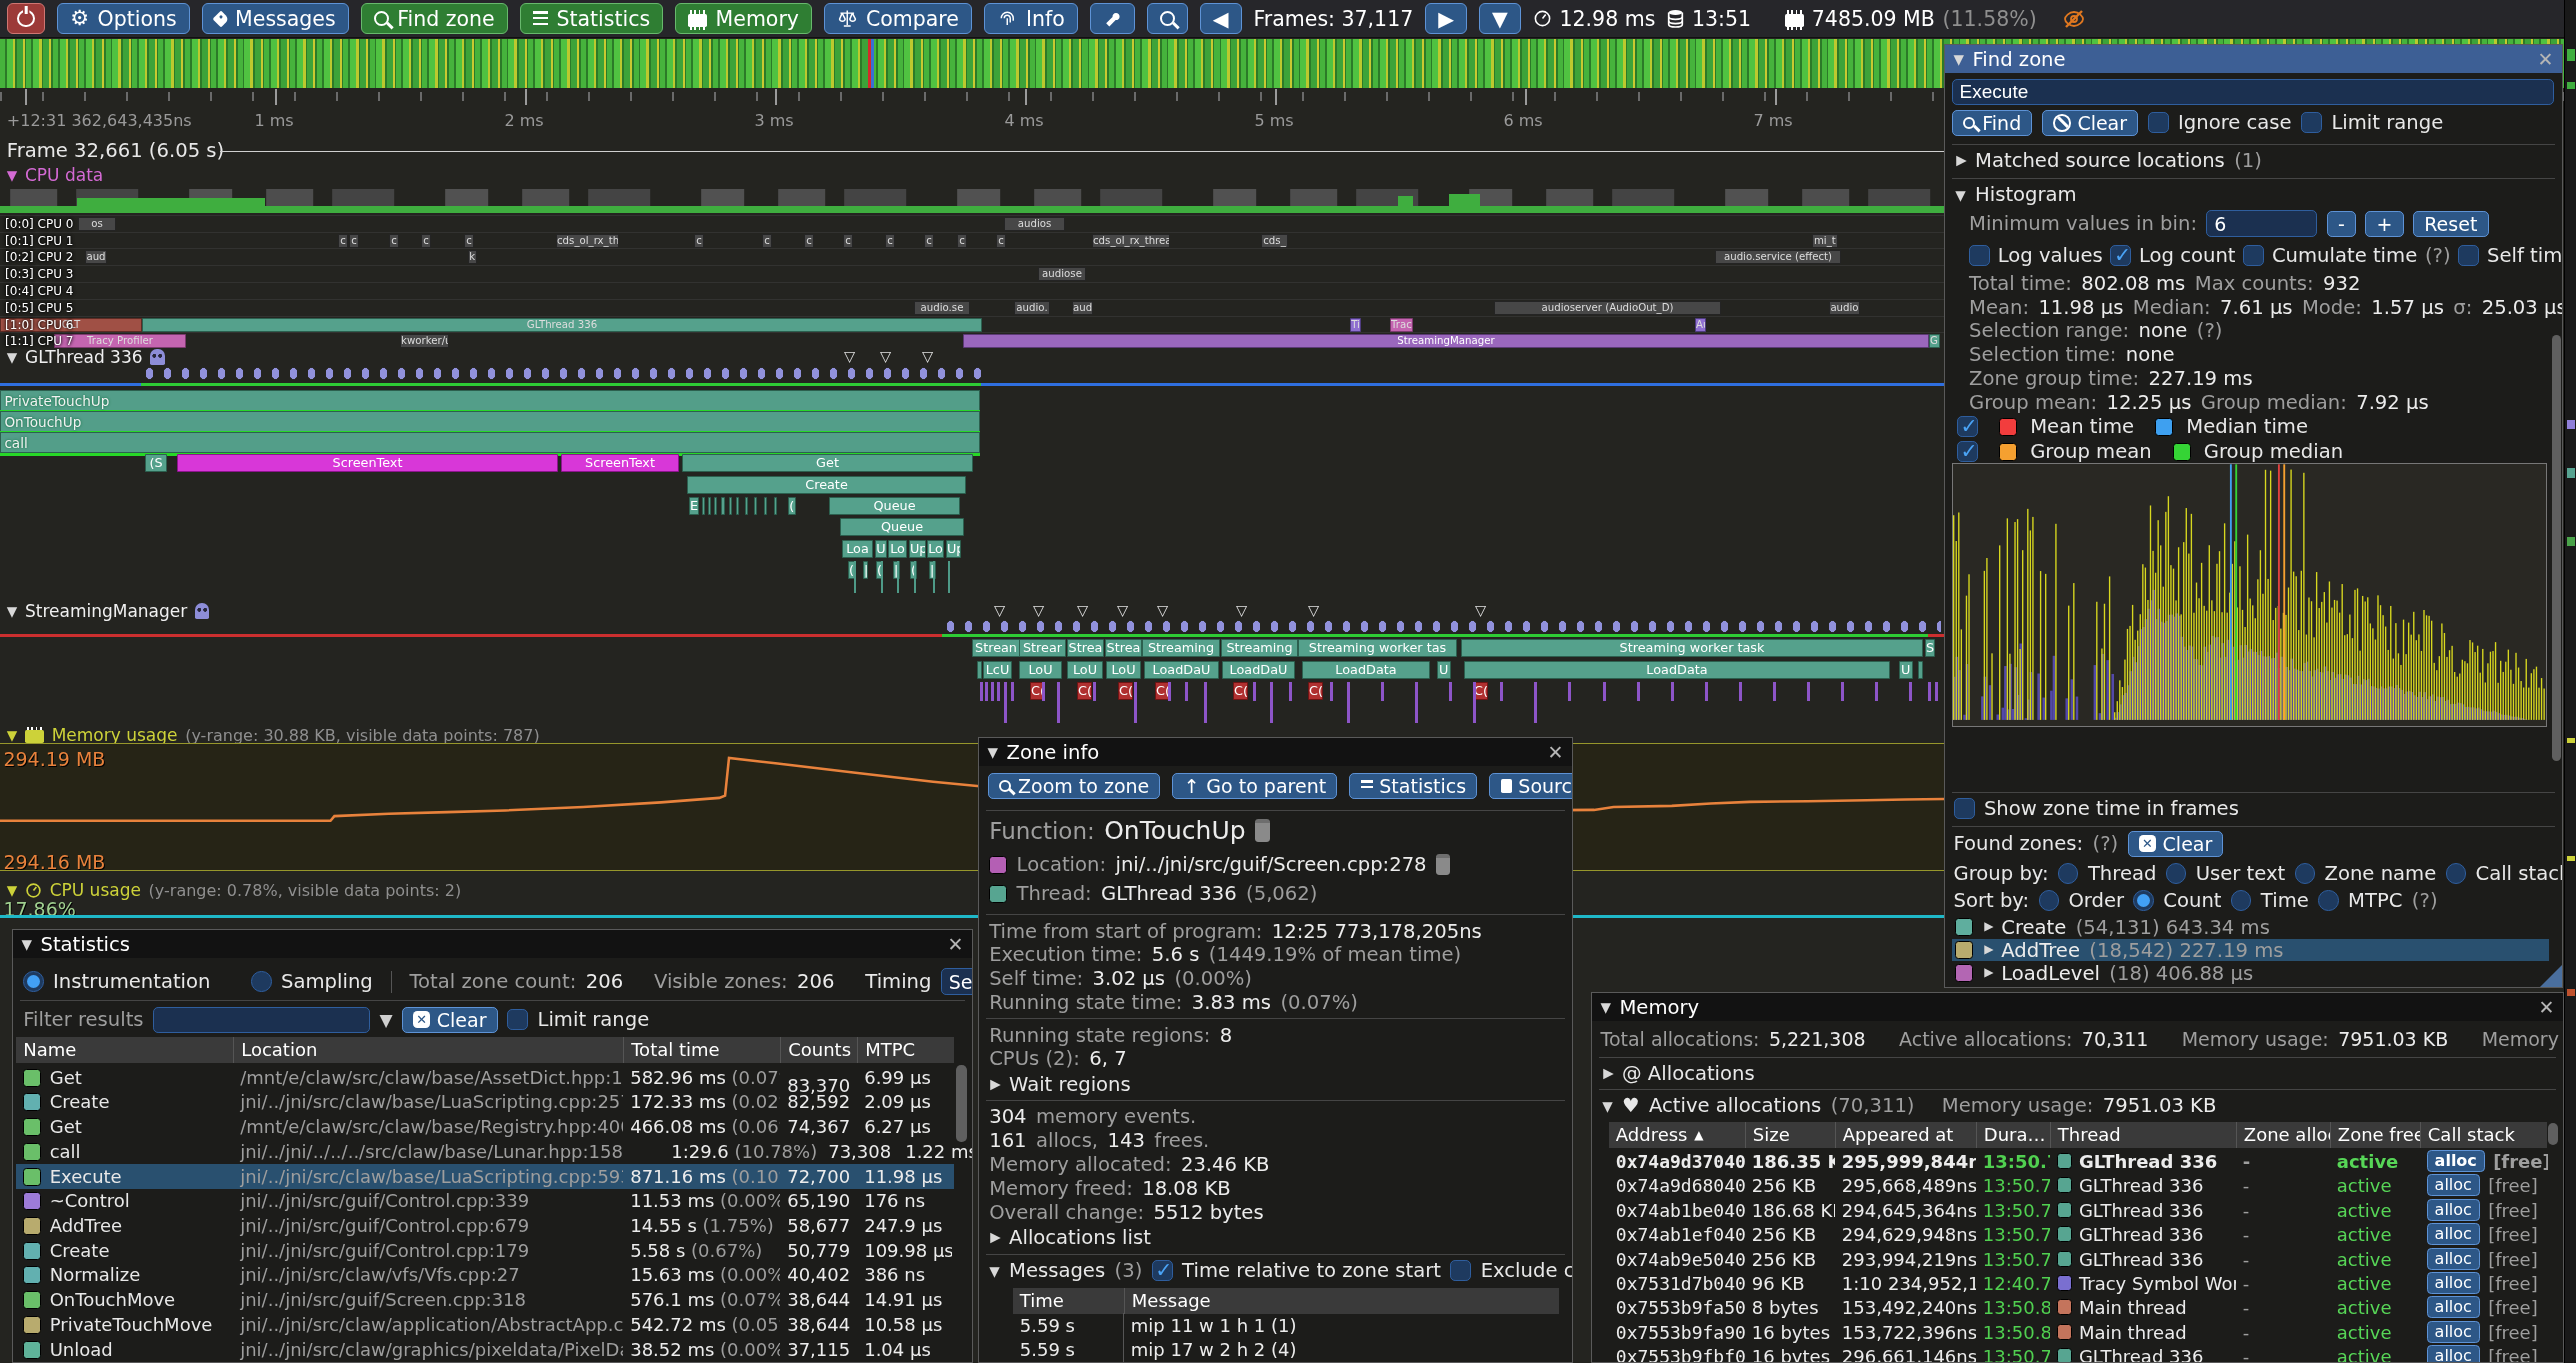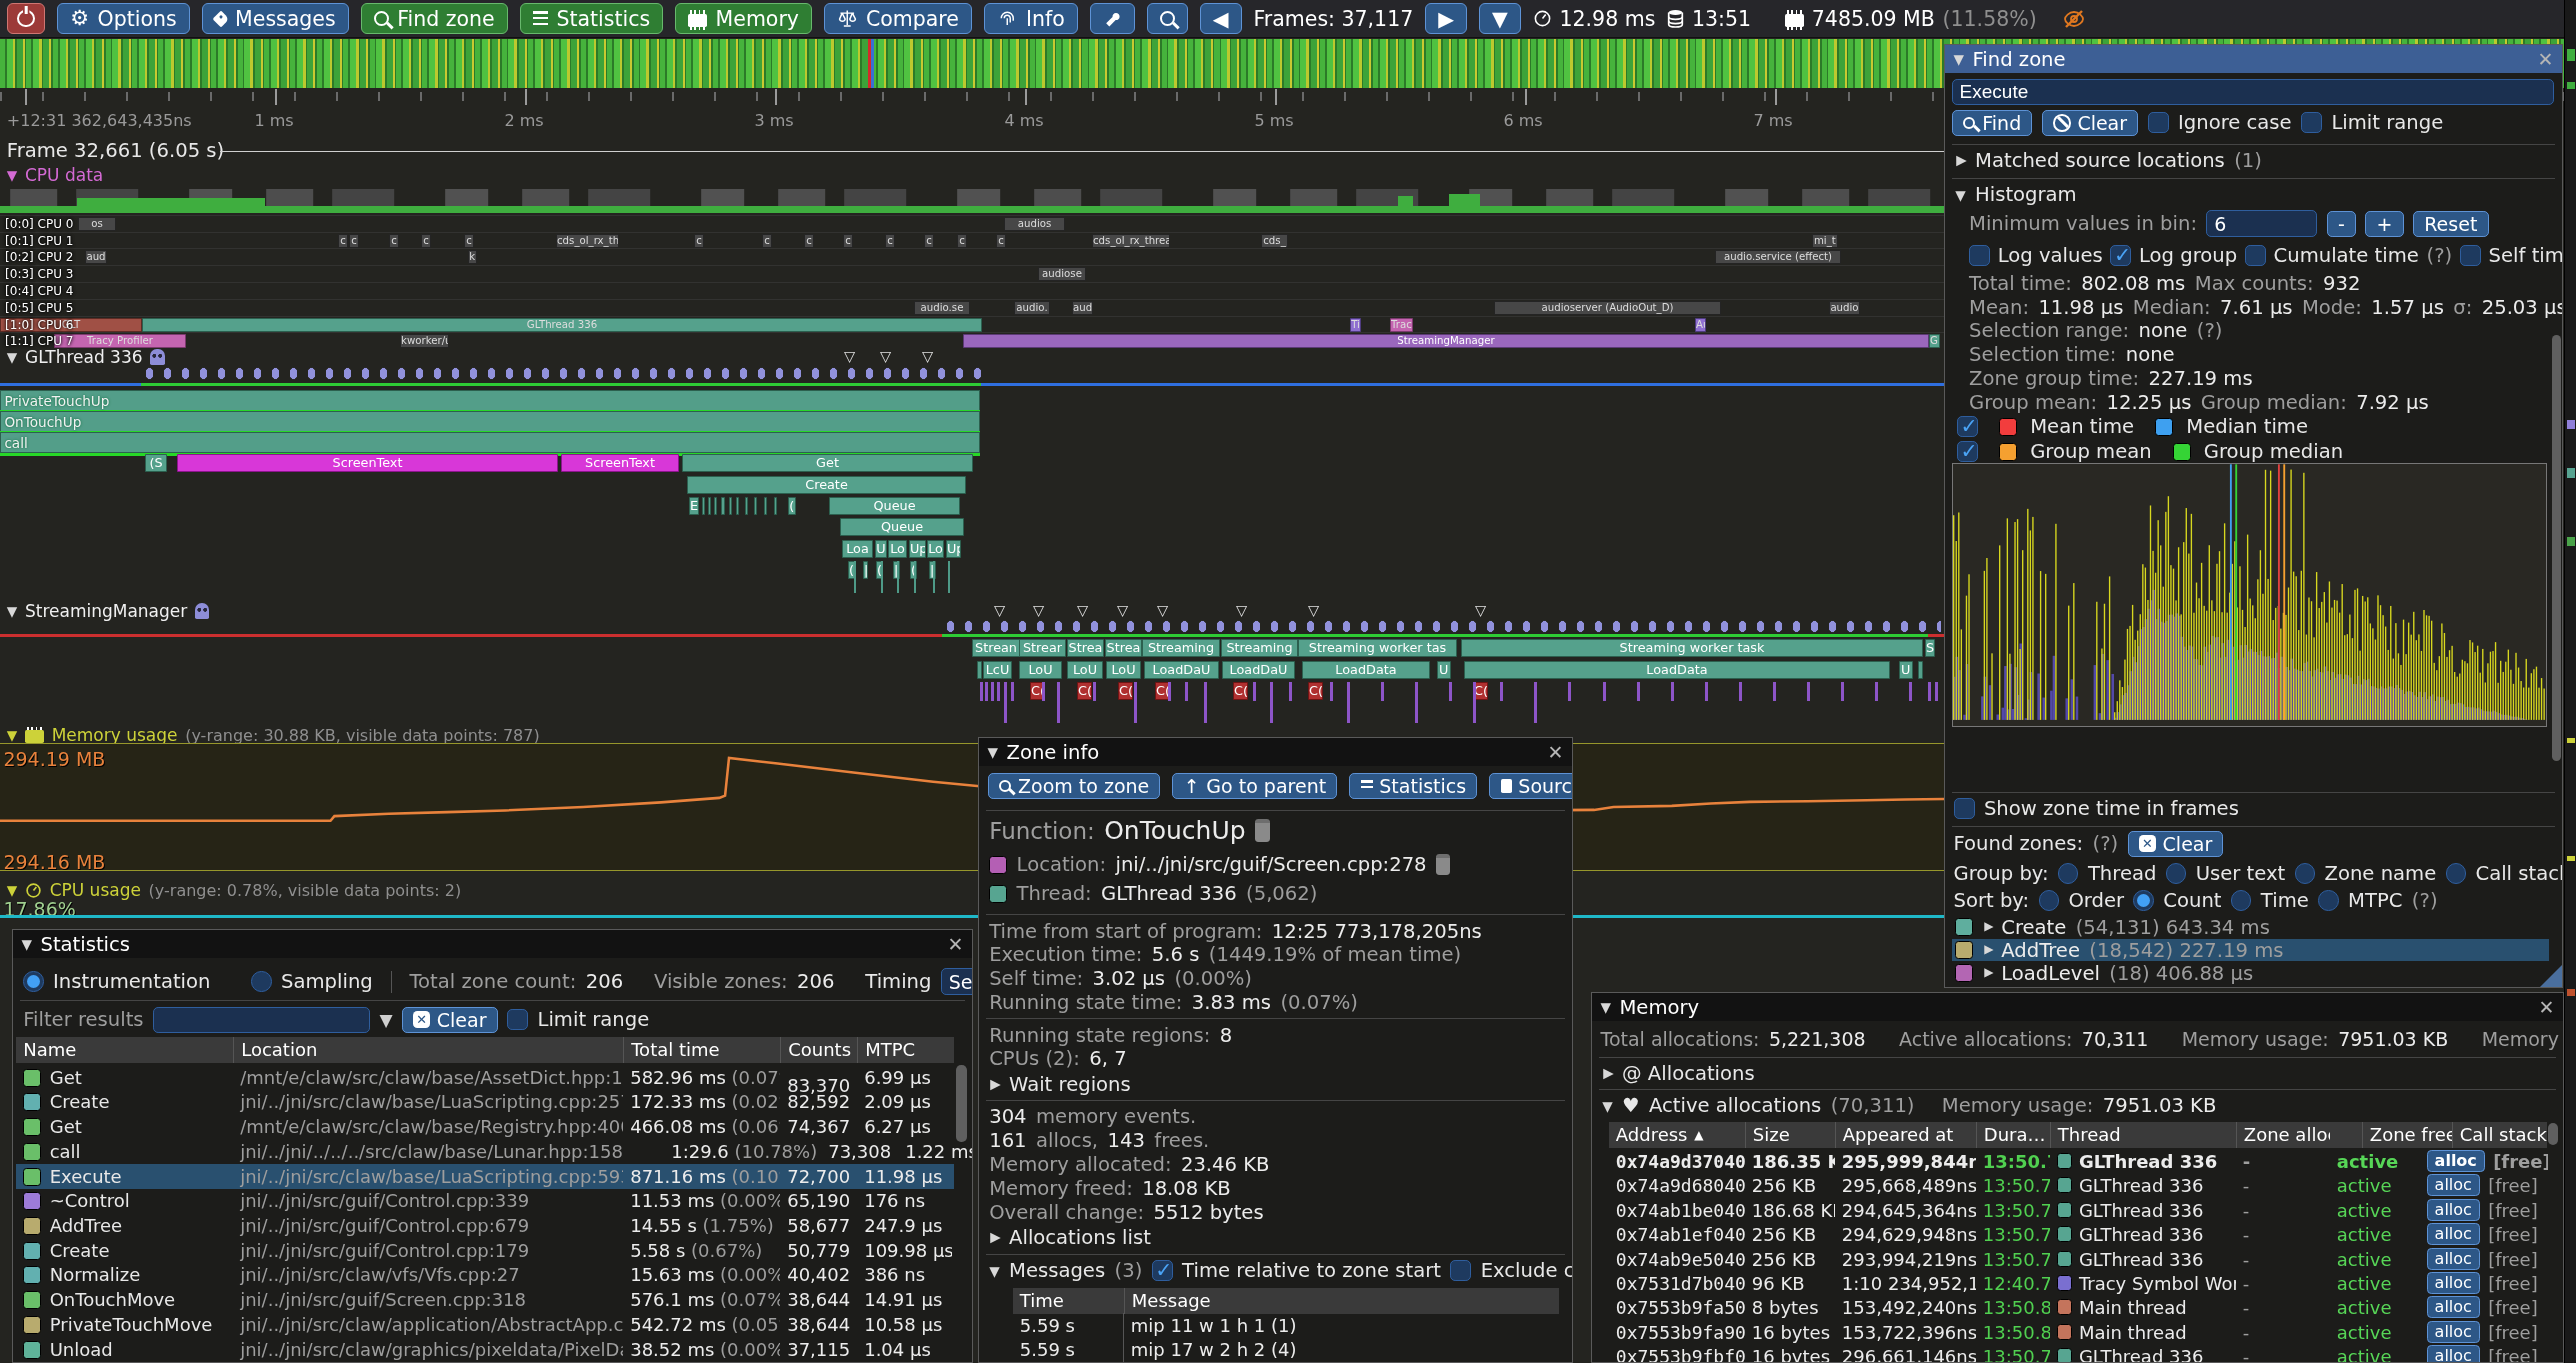--- a/index.html
+++ b/index.html
@@ -816,21 +816,21 @@
         </span>
         <span class="hc" style="width: 74px;">
           <span>Dura…</span>
         </span>
         <span class="hc" style="width: 186px;">
           <span>Thread</span>
         </span>
         <span class="hc" style="width: 94px;">
           <span>Zone alloc</span>
         </span>
-        <span class="hc" style="width: 90px; margin-left: 32px;">
+        <span class="hc" style="width: 90px;">
           <span>Zone free</span>
         </span>
         <span class="hc" style="width: 128px;">
           <span>Call stack</span>
         </span>
       </div>
     <div id="mem-rows">
         <div class="trow" style="left: 17px; top: 156px; width: 938px; height: 24px; font-weight: bold;">
           <span class="cell mono seg-w" style="width: 136px;">0x74a9d37040</span>
           <span class="cell seg-w" style="width: 90px;">186.35 KB</span>
@@ -1015,21 +1015,21 @@
       <span class="seg-g">Minimum values in bin:</span>
       <span class="inbox" style="width:111px;">6</span>
       <span class="btn">-</span>
       <span class="btn">+</span>
       <span class="btn">Reset</span>
     </div>
     <div class="line" style="left:24px;top:199px;gap:7.7px;">
       <span class="chk"></span>
         <span>Log values</span>
       <span class="chk on"></span>
-        <span>Log group</span>
+        <span>Log count</span>
       <span class="chk"></span>
         <span>Cumulate time</span>
         <span class="seg-g">(?)</span>
       <span class="chk"></span>
         <span>Self time</span>
     </div>
     <div id="fz-stat-lines">
         <div class="line" style="left: 24px; top: 227px;">
           <span class="seg-g">Total time:</span>
           <span class="seg-w">802.08 ms</span>

